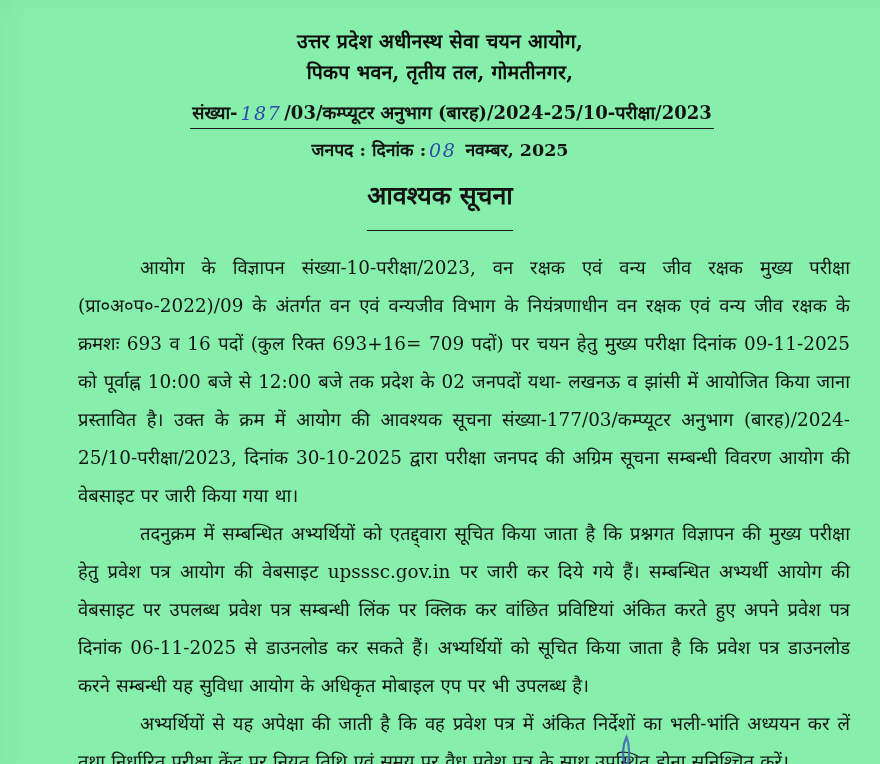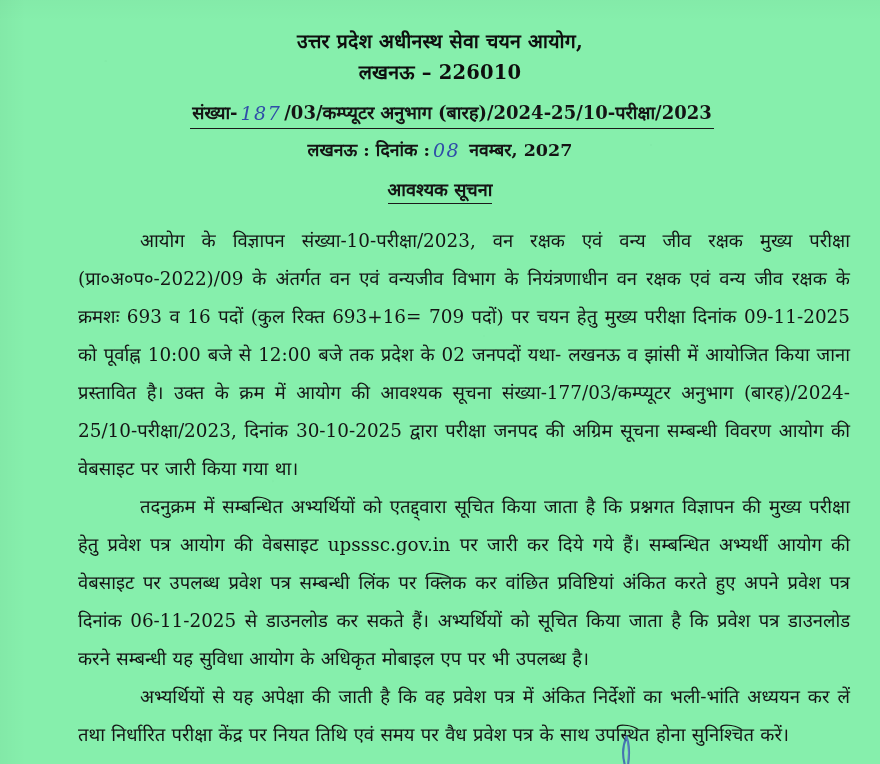--- a/index.html
+++ b/index.html
@@ -96,23 +96,23 @@
   }
 
   
   .notice-title {
     text-align: center;
     margin-top: 13px;
   }
   .notice-title span {
     display: inline-block;
     font-weight: bold;
-    font-size: 18px;
+    font-size: 25px;
     border-bottom: 1.6px solid #1a1a1a;
-    padding-bottom: 2px;
+    padding-bottom: 19px;
   }
 
   
   .body-wrap {
     margin: 18px 30px 0 62px;
     width: 788px;
   }
   p.para {
     margin: 0 0 0 16px;
     font-size: 18.4px;
@@ -136,32 +136,32 @@
 <body>
 
 <div class="page">
   <div class="scan-grain"></div>
   <div class="edge-shade"></div>
 
   <div class="content">
 
     <div class="letterhead">
       <div class="lh-line">उत्तर प्रदेश अधीनस्थ सेवा चयन आयोग,</div>
-      <div class="lh-line">लखनऊ – 226010</div>
+      <div class="lh-line">पिकप भवन, तृतीय तल, गोमतीनगर,</div>
     </div>
 
     <div class="ref-block">
       <div class="ref-line">
         <span>संख्या-</span><span class="hand">187</span><span>/03/कम्प्यूटर अनुभाग (बारह)/2024-25/10-परीक्षा/2023</span>
       </div>
     </div>
 
     <div class="place-date">
-      <span>लखनऊ : दिनांक :</span><span class="hand">08</span>
-      <span>नवम्बर, 2027</span>
+      <span>जनपद : दिनांक :</span><span class="hand">08</span>
+      <span>नवम्बर, 2025</span>
     </div>
 
     <div class="notice-title">
       <span>आवश्यक सूचना</span>
     </div>
 
     <div class="body-wrap">
 
       <p class="para">आयोग के विज्ञापन संख्या-10-परीक्षा/2023, वन रक्षक एवं वन्य जीव रक्षक मुख्य परीक्षा (प्रा०अ०प०-2022)/09 के अंतर्गत वन एवं वन्यजीव विभाग के नियंत्रणाधीन वन रक्षक एवं वन्य जीव रक्षक के क्रमशः 693 व 16 पदों (कुल रिक्त 693+16= 709 पदों) पर चयन हेतु मुख्य परीक्षा दिनांक 09-11-2025 को पूर्वाह्न 10:00 बजे से 12:00 बजे तक प्रदेश के 02 जनपदों यथा- लखनऊ व झांसी में आयोजित किया जाना प्रस्तावित है। उक्त के क्रम में आयोग की आवश्यक सूचना संख्या-177/03/कम्प्यूटर अनुभाग (बारह)/2024-25/10-परीक्षा/2023, दिनांक 30-10-2025 द्वारा परीक्षा जनपद की अग्रिम सूचना सम्बन्धी विवरण आयोग की वेबसाइट पर जारी किया गया था।</p>
 

